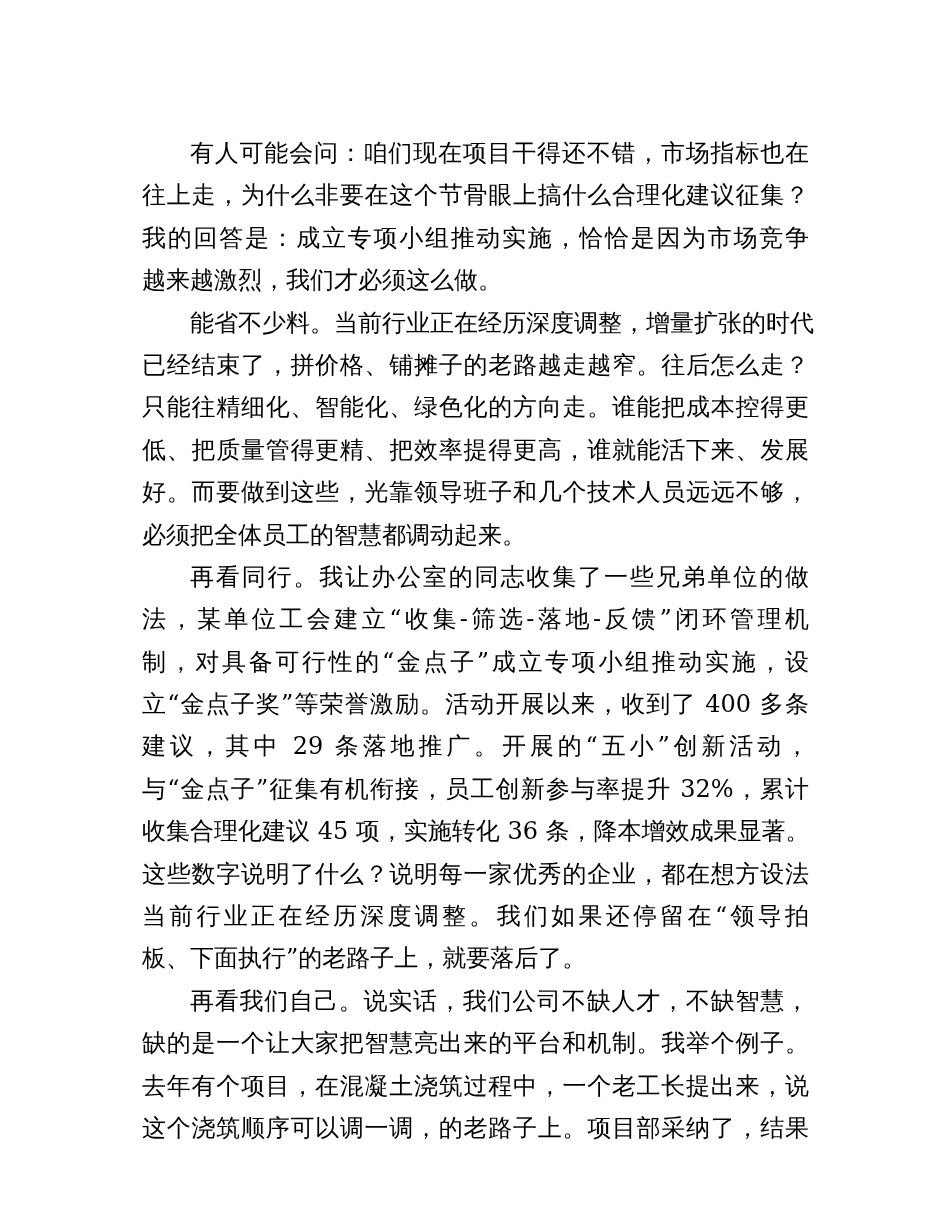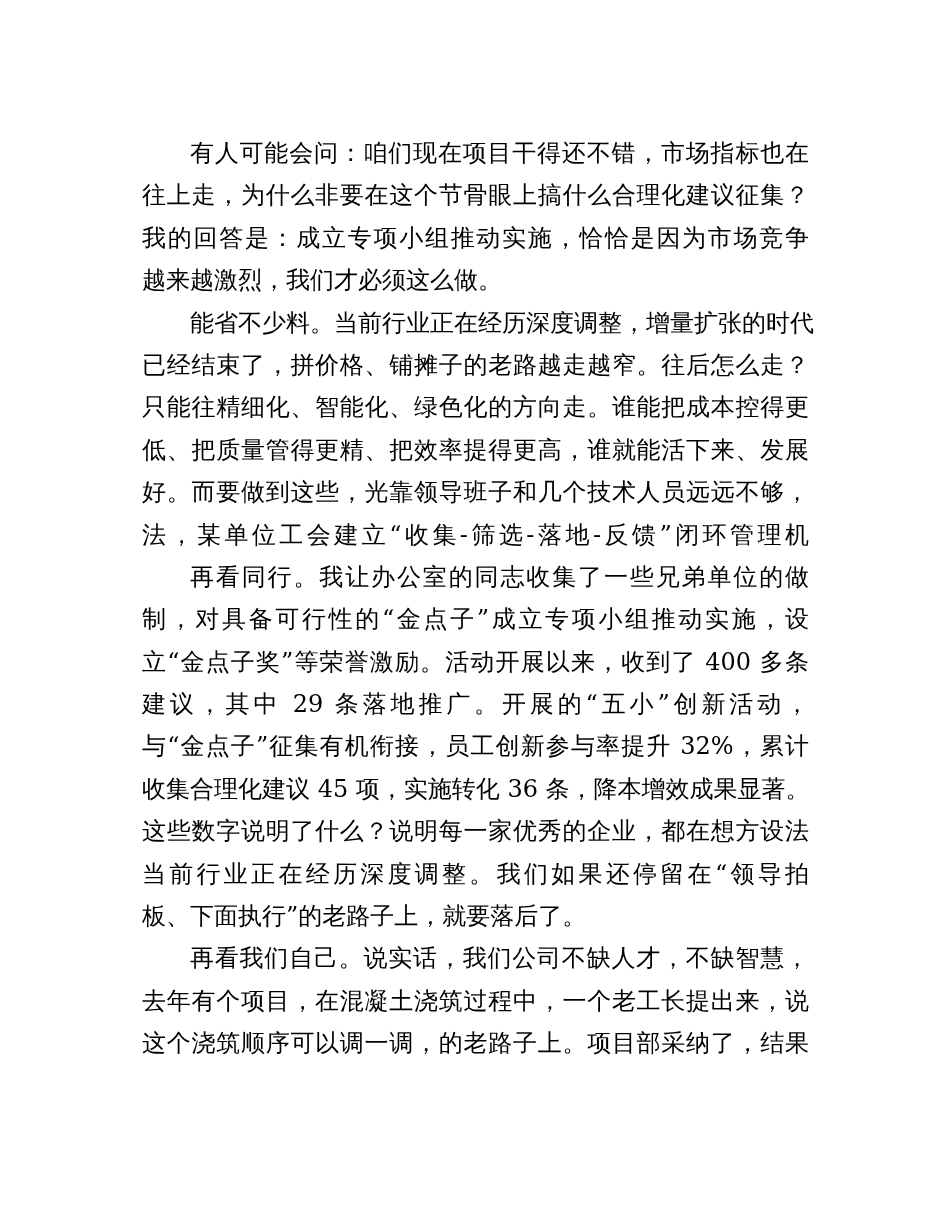--- a/index.html
+++ b/index.html
@@ -54,34 +54,36 @@
     <span class="line">我的回答是：成立专项小组推动实施，恰恰是因为市场竞争</span>
     <span class="line last">越来越激烈，我们才必须这么做。</span>
   </div>
 
   <div class="para">
     <span class="line indent">能省不少料。当前行业正在经历深度调整，增量扩张的时代</span>
     <span class="line">已经结束了，拼价格、铺摊子的老路越走越窄。往后怎么走？</span>
     <span class="line">只能往精细化、智能化、绿色化的方向走。谁能把成本控得更</span>
     <span class="line">低、把质量管得更精、把效率提得更高，谁就能活下来、发展</span>
     <span class="line">好。而要做到这些，光靠领导班子和几个技术人员远远不够，</span>
+    <span class="line last">必须把全体员工的智慧都调动起来。</span>
   </div>
 
   <div class="para">
+    <span class="line indent">再看同行。我让办公室的同志收集了一些兄弟单位的做</span>
     <span class="line">法，某单位工会建立“收集-筛选-落地-反馈”闭环管理机</span>
-    <span class="line indent">再看同行。我让办公室的同志收集了一些兄弟单位的做</span>
     <span class="line">制，对具备可行性的“金点子”成立专项小组推动实施，设</span>
     <span class="line">立“金点子奖”等荣誉激励。活动开展以来，收到了 400 多条</span>
     <span class="line">建议，其中 29 条落地推广。开展的“五小”创新活动，</span>
     <span class="line">与“金点子”征集有机衔接，员工创新参与率提升 32%，累计</span>
     <span class="line">收集合理化建议 45 项，实施转化 36 条，降本增效成果显著。</span>
     <span class="line">这些数字说明了什么？说明每一家优秀的企业，都在想方设法</span>
     <span class="line">当前行业正在经历深度调整。我们如果还停留在“领导拍</span>
     <span class="line last">板、下面执行”的老路子上，就要落后了。</span>
   </div>
 
   <div class="para">
     <span class="line indent">再看我们自己。说实话，我们公司不缺人才，不缺智慧，</span>
+    <span class="line">缺的是一个让大家把智慧亮出来的平台和机制。我举个例子。</span>
     <span class="line">去年有个项目，在混凝土浇筑过程中，一个老工长提出来，说</span>
     <span class="line">这个浇筑顺序可以调一调，的老路子上。项目部采纳了，结果</span>
   </div>
 
 </div>
 
 </body></html>

